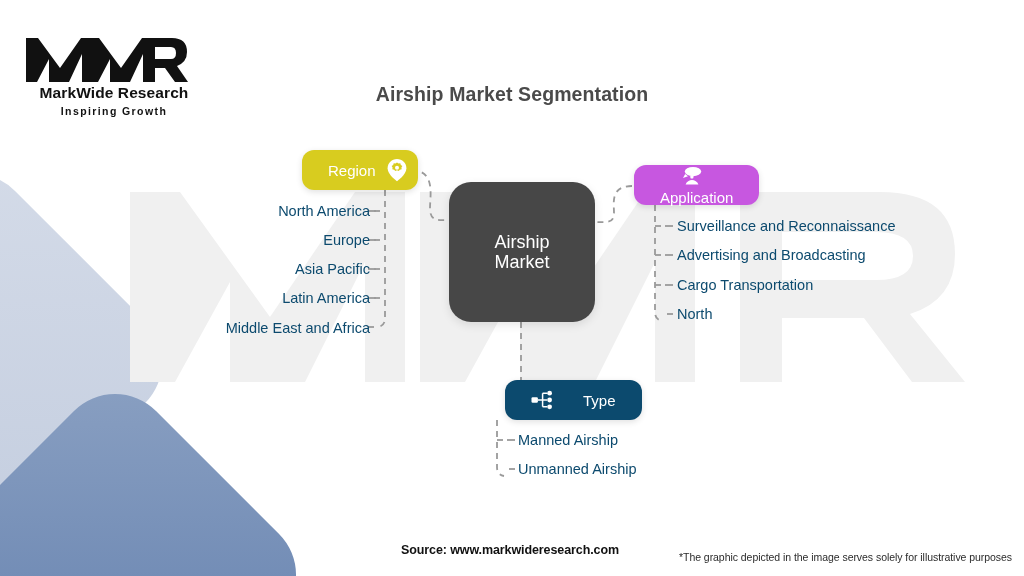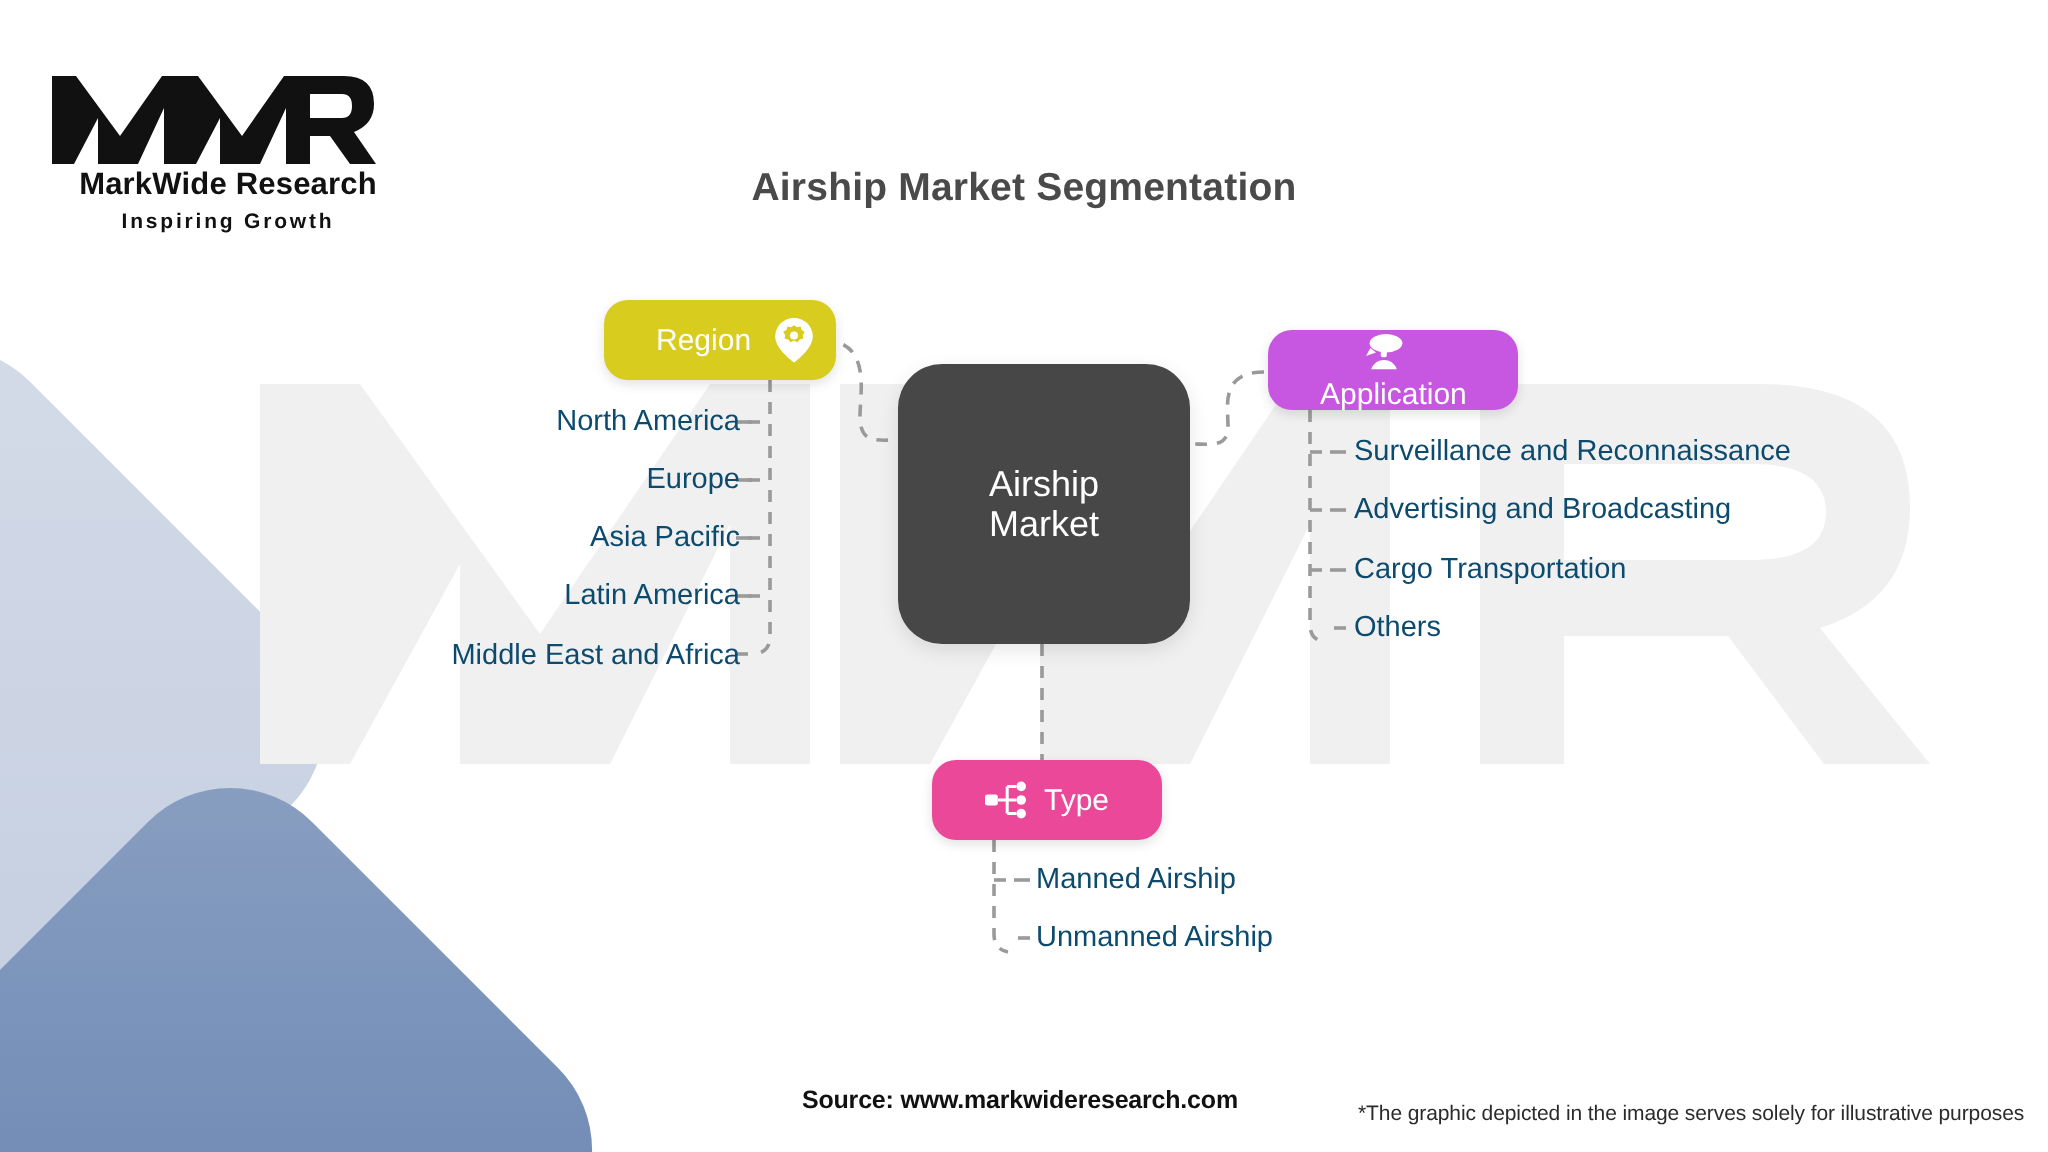--- a/index.html
+++ b/index.html
@@ -144,23 +144,24 @@
 
   #badge-application {
     left: 634px;
     top: 165px;
     background: #c757e0;
     flex-direction: column;
   }
   #badge-application .badge-icon { margin-right: 9px; }
 
   #badge-type {
-    left: 466px;
+    left: 505px;
     top: 380px;
-    background: #ec4899;
+    background: #0c4a6e;
+    gap: 22px;
   }
   #badge-type .badge-icon { margin-right: 8px; }
 
   
   .leaf {
     position: absolute;
     font-size: 14.5px;
     color: #0c4a6e;
     white-space: nowrap;
   }
@@ -303,21 +304,21 @@
         <rect x="10.4" y="10.4" width="3.0" height="3.2" rx="0.8" fill="#ffffff"></rect>
         <path d="M5.6 19.6 C6.6 16.6 9.4 15.0 12.0 15.0 C14.6 15.0 17.4 16.6 18.4 19.6 Z" fill="#ffffff"></path>
       </svg>
     </span>
     <span class="badge-label">Application</span>
   </div>
 
   <div class="leaf leaf-right" style="left:677px; top:218px;">Surveillance and Reconnaissance</div>
   <div class="leaf leaf-right" style="left:677px; top:247px;">Advertising and Broadcasting</div>
   <div class="leaf leaf-right" style="left:677px; top:277px;">Cargo Transportation</div>
-  <div class="leaf leaf-right" style="left:677px; top:306px;">Others</div>
+  <div class="leaf leaf-right" style="left:677px; top:306px;">North</div>
 
   <div class="badge" id="badge-type">
     <span class="badge-icon">
       <svg width="22" height="22" viewBox="0 0 22 22">
         <rect x="0.5" y="8.2" width="6.4" height="5.6" rx="1.2" fill="#ffffff"></rect>
         <circle cx="18.6" cy="4.2" r="2.4" fill="#ffffff"></circle>
         <circle cx="18.6" cy="11.0" r="2.4" fill="#ffffff"></circle>
         <circle cx="18.6" cy="17.8" r="2.4" fill="#ffffff"></circle>
         <path d="M6.9 11 H11.6 M11.6 4.2 V17.8 M11.6 4.2 H16.2 M11.6 11 H16.2 M11.6 17.8 H16.2" stroke="#ffffff" stroke-width="1.5" fill="none"></path>
       </svg>

